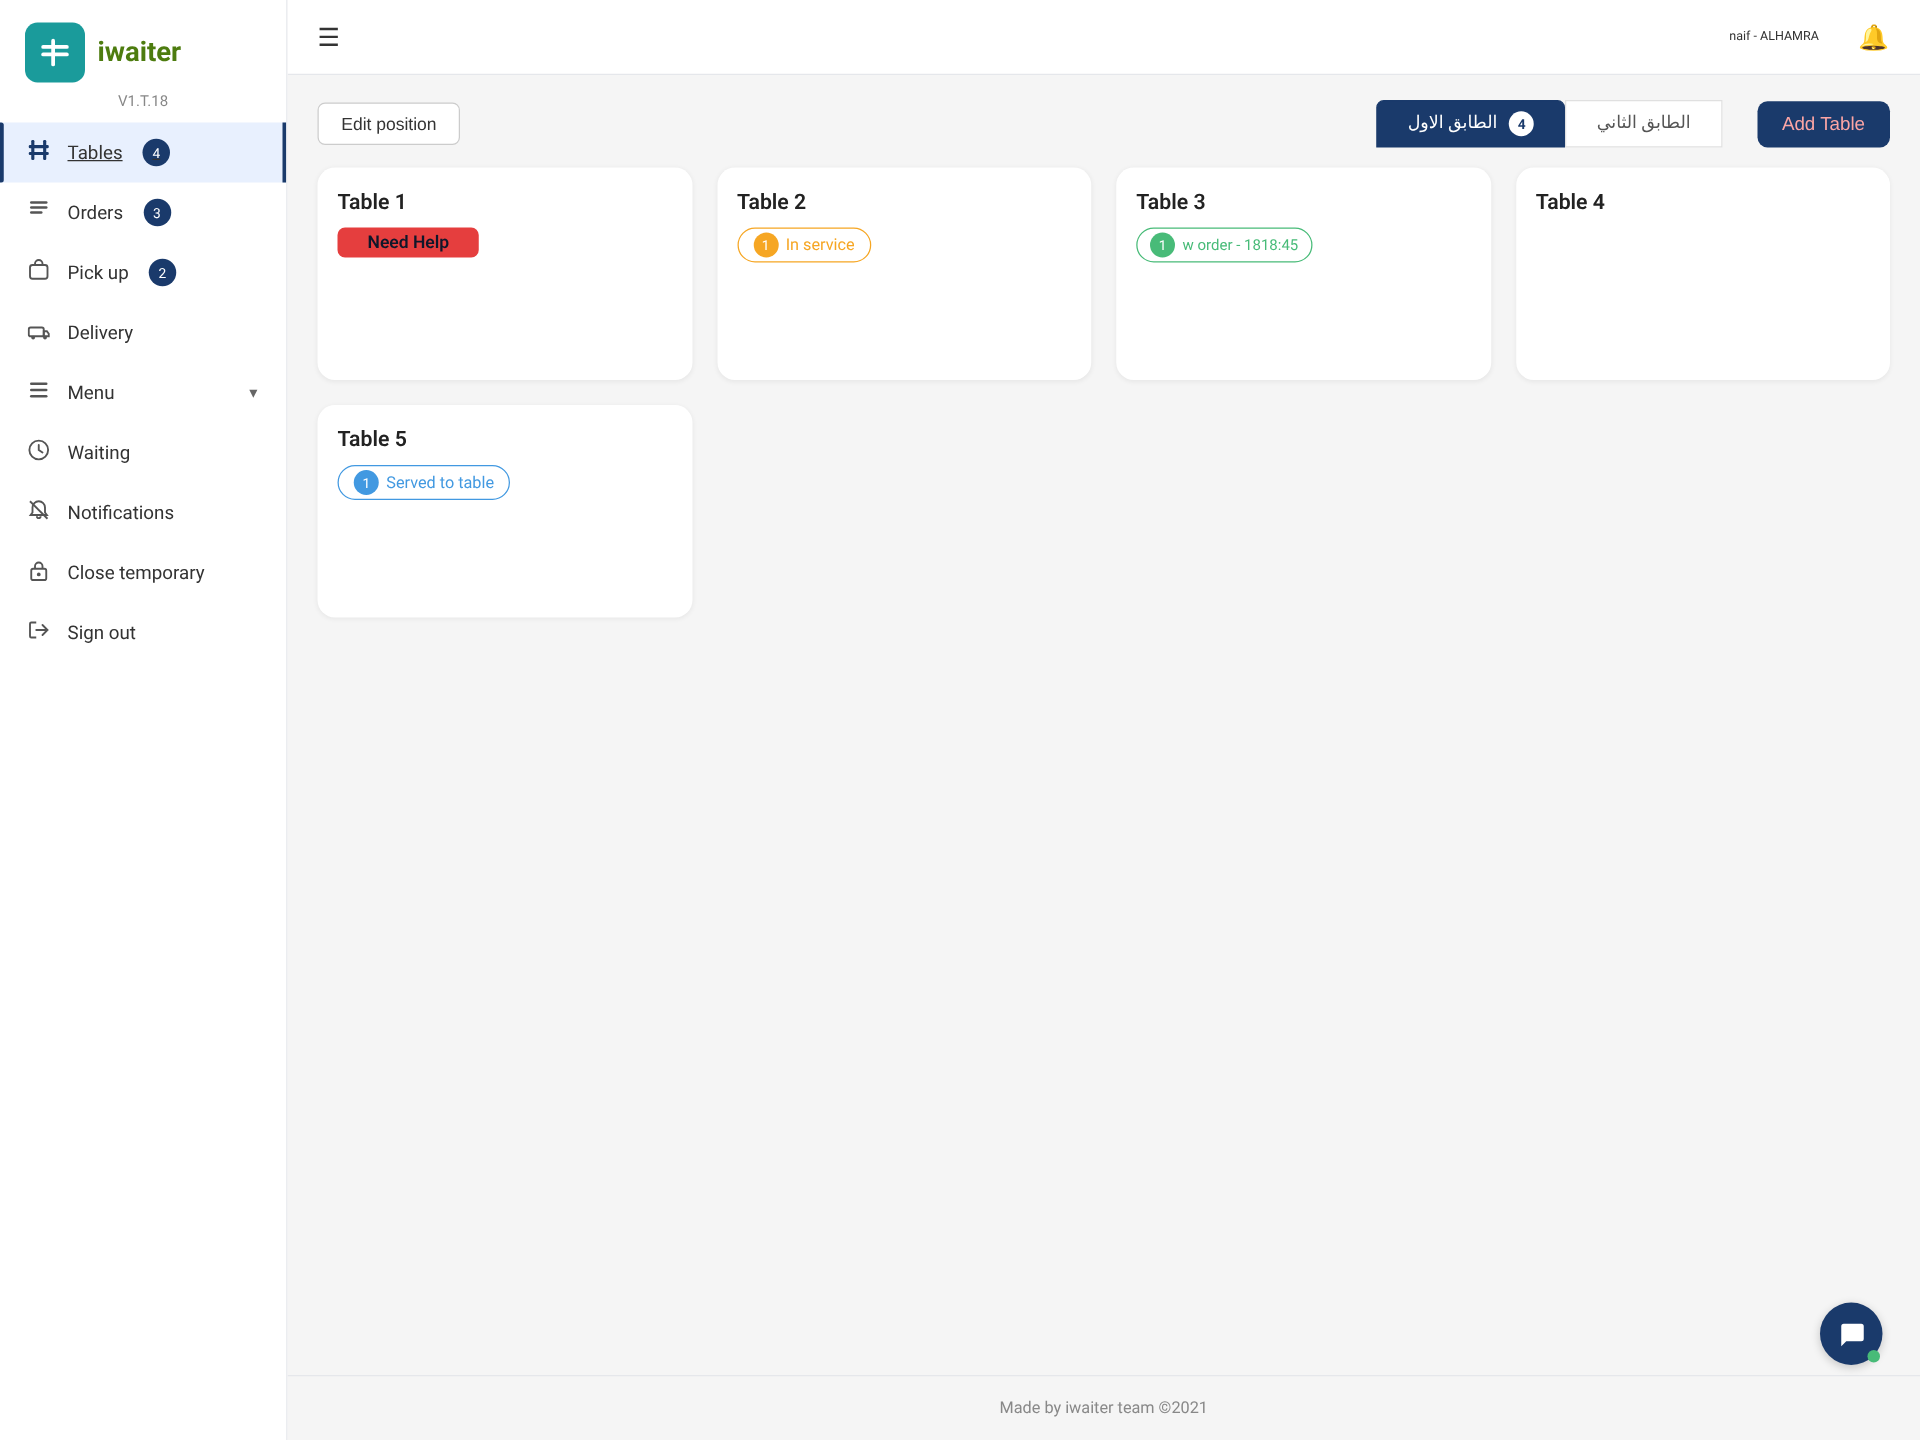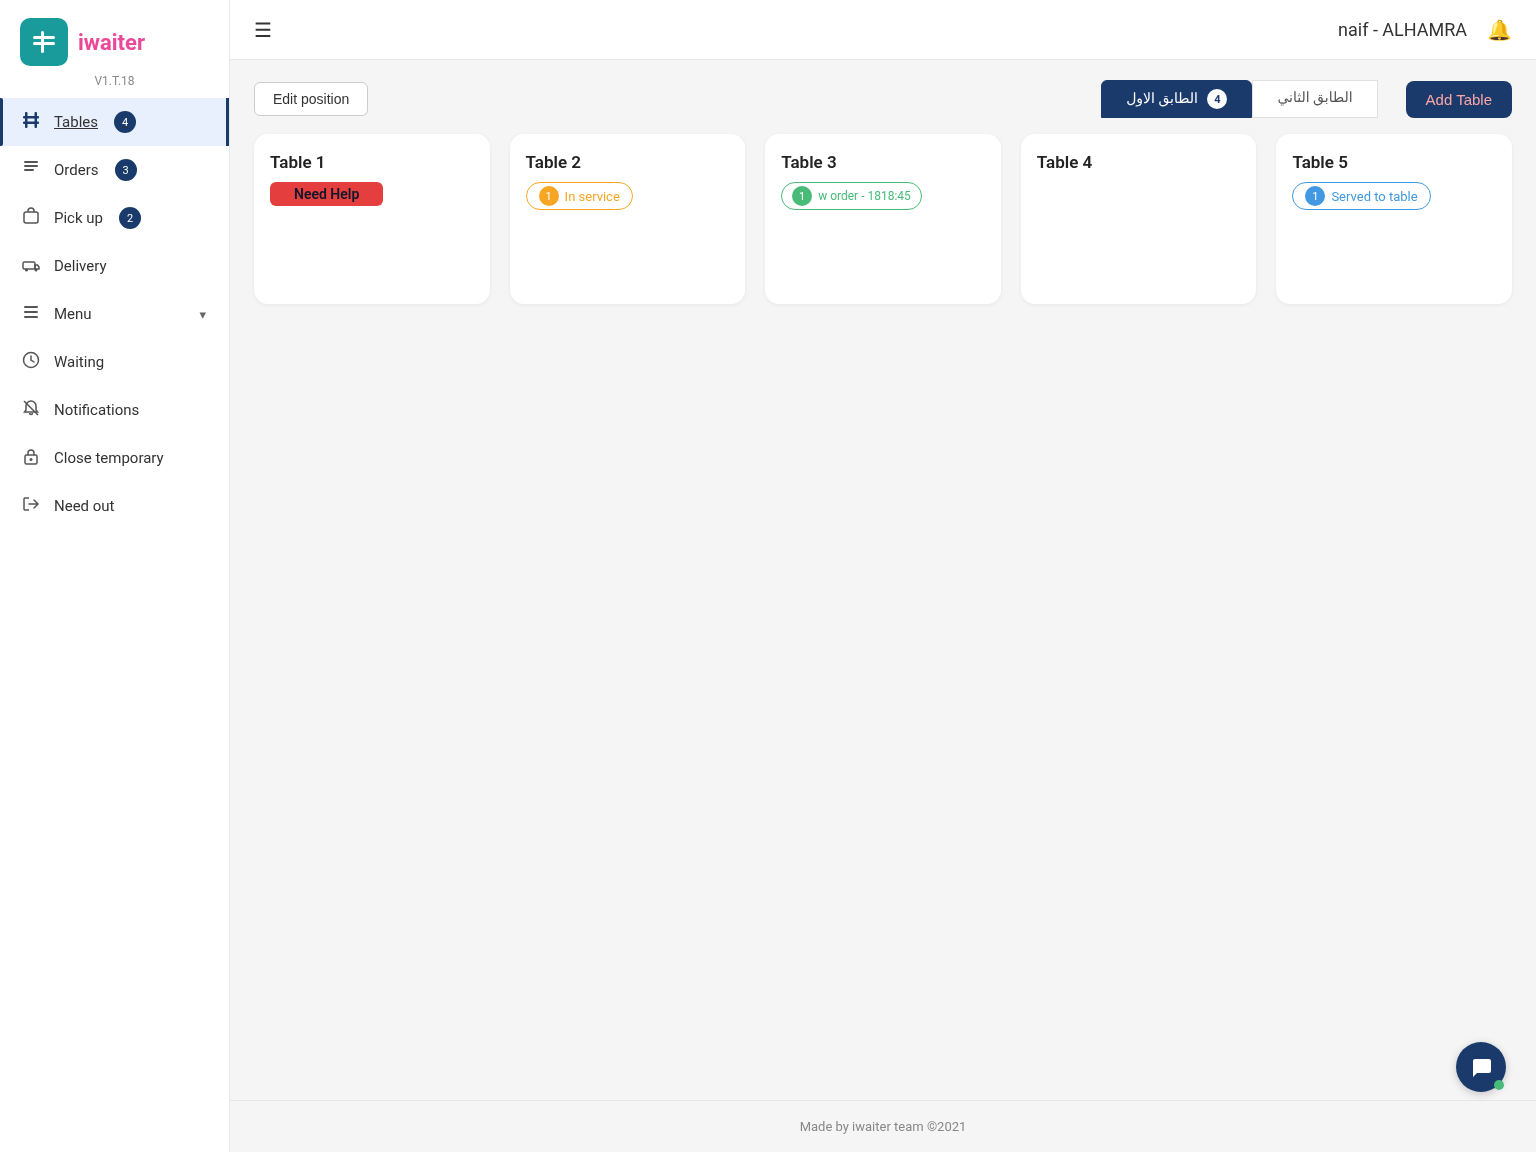--- a/index.html
+++ b/index.html
@@ -25,21 +25,21 @@
     .logo-icon {
       width: 48px;
       height: 48px;
       background: #1a9b9b;
       border-radius: 10px;
       display: flex;
       align-items: center;
       justify-content: center;
     }
     .logo-icon svg { width: 28px; height: 28px; }
-    .logo-text { font-size: 22px; font-weight: 700; color: #ec4899; }
+    .logo-text { font-size: 22px; font-weight: 700; color: #4d7c0f; }
     .sidebar-version {
       text-align: center;
       font-size: 12px;
       color: #888;
       padding-bottom: 10px;
     }
     .sidebar-nav { flex: 1; }
     .nav-item {
       display: flex;
       align-items: center;
@@ -80,21 +80,21 @@
       background: #fff;
       border-bottom: 1px solid #e5e7eb;
       display: flex;
       align-items: center;
       padding: 10px 24px;
       gap: 16px;
       min-height: 60px;
     }
     .hamburger { font-size: 20px; cursor: pointer; color: #333; }
     .header-spacer { flex: 1; }
-    .header-user { font-size: 18px; color: #333; margin-right: 4px; }
+    .header-user { font-size: 10px; color: #333; margin-right: 16px; }
     .bell-icon { font-size: 20px; color: #333; cursor: pointer; }
 
     
     .content {
       flex: 1;
       overflow-y: auto;
       padding: 20px 24px;
       background: #f5f5f5;
     }
 
@@ -160,21 +160,21 @@
       border-radius: 8px;
       font-size: 15px;
       cursor: pointer;
       margin-left: auto;
       white-space: nowrap;
     }
 
     
     .tables-grid {
       display: grid;
-      grid-template-columns: repeat(5, 1fr);
+      grid-template-columns: repeat(4, 1fr);
       gap: 20px;
     }
     .table-card {
       background: #fff;
       border-radius: 14px;
       padding: 18px 16px 16px;
       min-height: 170px;
       position: relative;
       box-shadow: 0 1px 4px rgba(0,0,0,0.06);
       cursor: pointer;
@@ -417,21 +417,21 @@
 
 
 
     <div class="nav-item">
       <span class="nav-icon">
         <svg width="18" height="18" viewBox="0 0 18 18" fill="none">
             <path d="M7 3H3a1 1 0 00-1 1v10a1 1 0 001 1h4" fill="none" stroke="#555" stroke-width="1.5"></path>
             <path d="M12 5l4 4-4 4M16 9H7" fill="none" stroke="#555" stroke-width="1.5" stroke-linecap="round"></path>
           </svg>
       </span>
-      <span>Need out</span>
+      <span>Sign out</span>
     </div>
   </nav>
 </aside>
 
 <div class="main">
 
   <header class="header">
     <span class="hamburger">☰</span>
     <div class="header-spacer"></div>
     <span class="header-user">naif - ALHAMRA</span>

